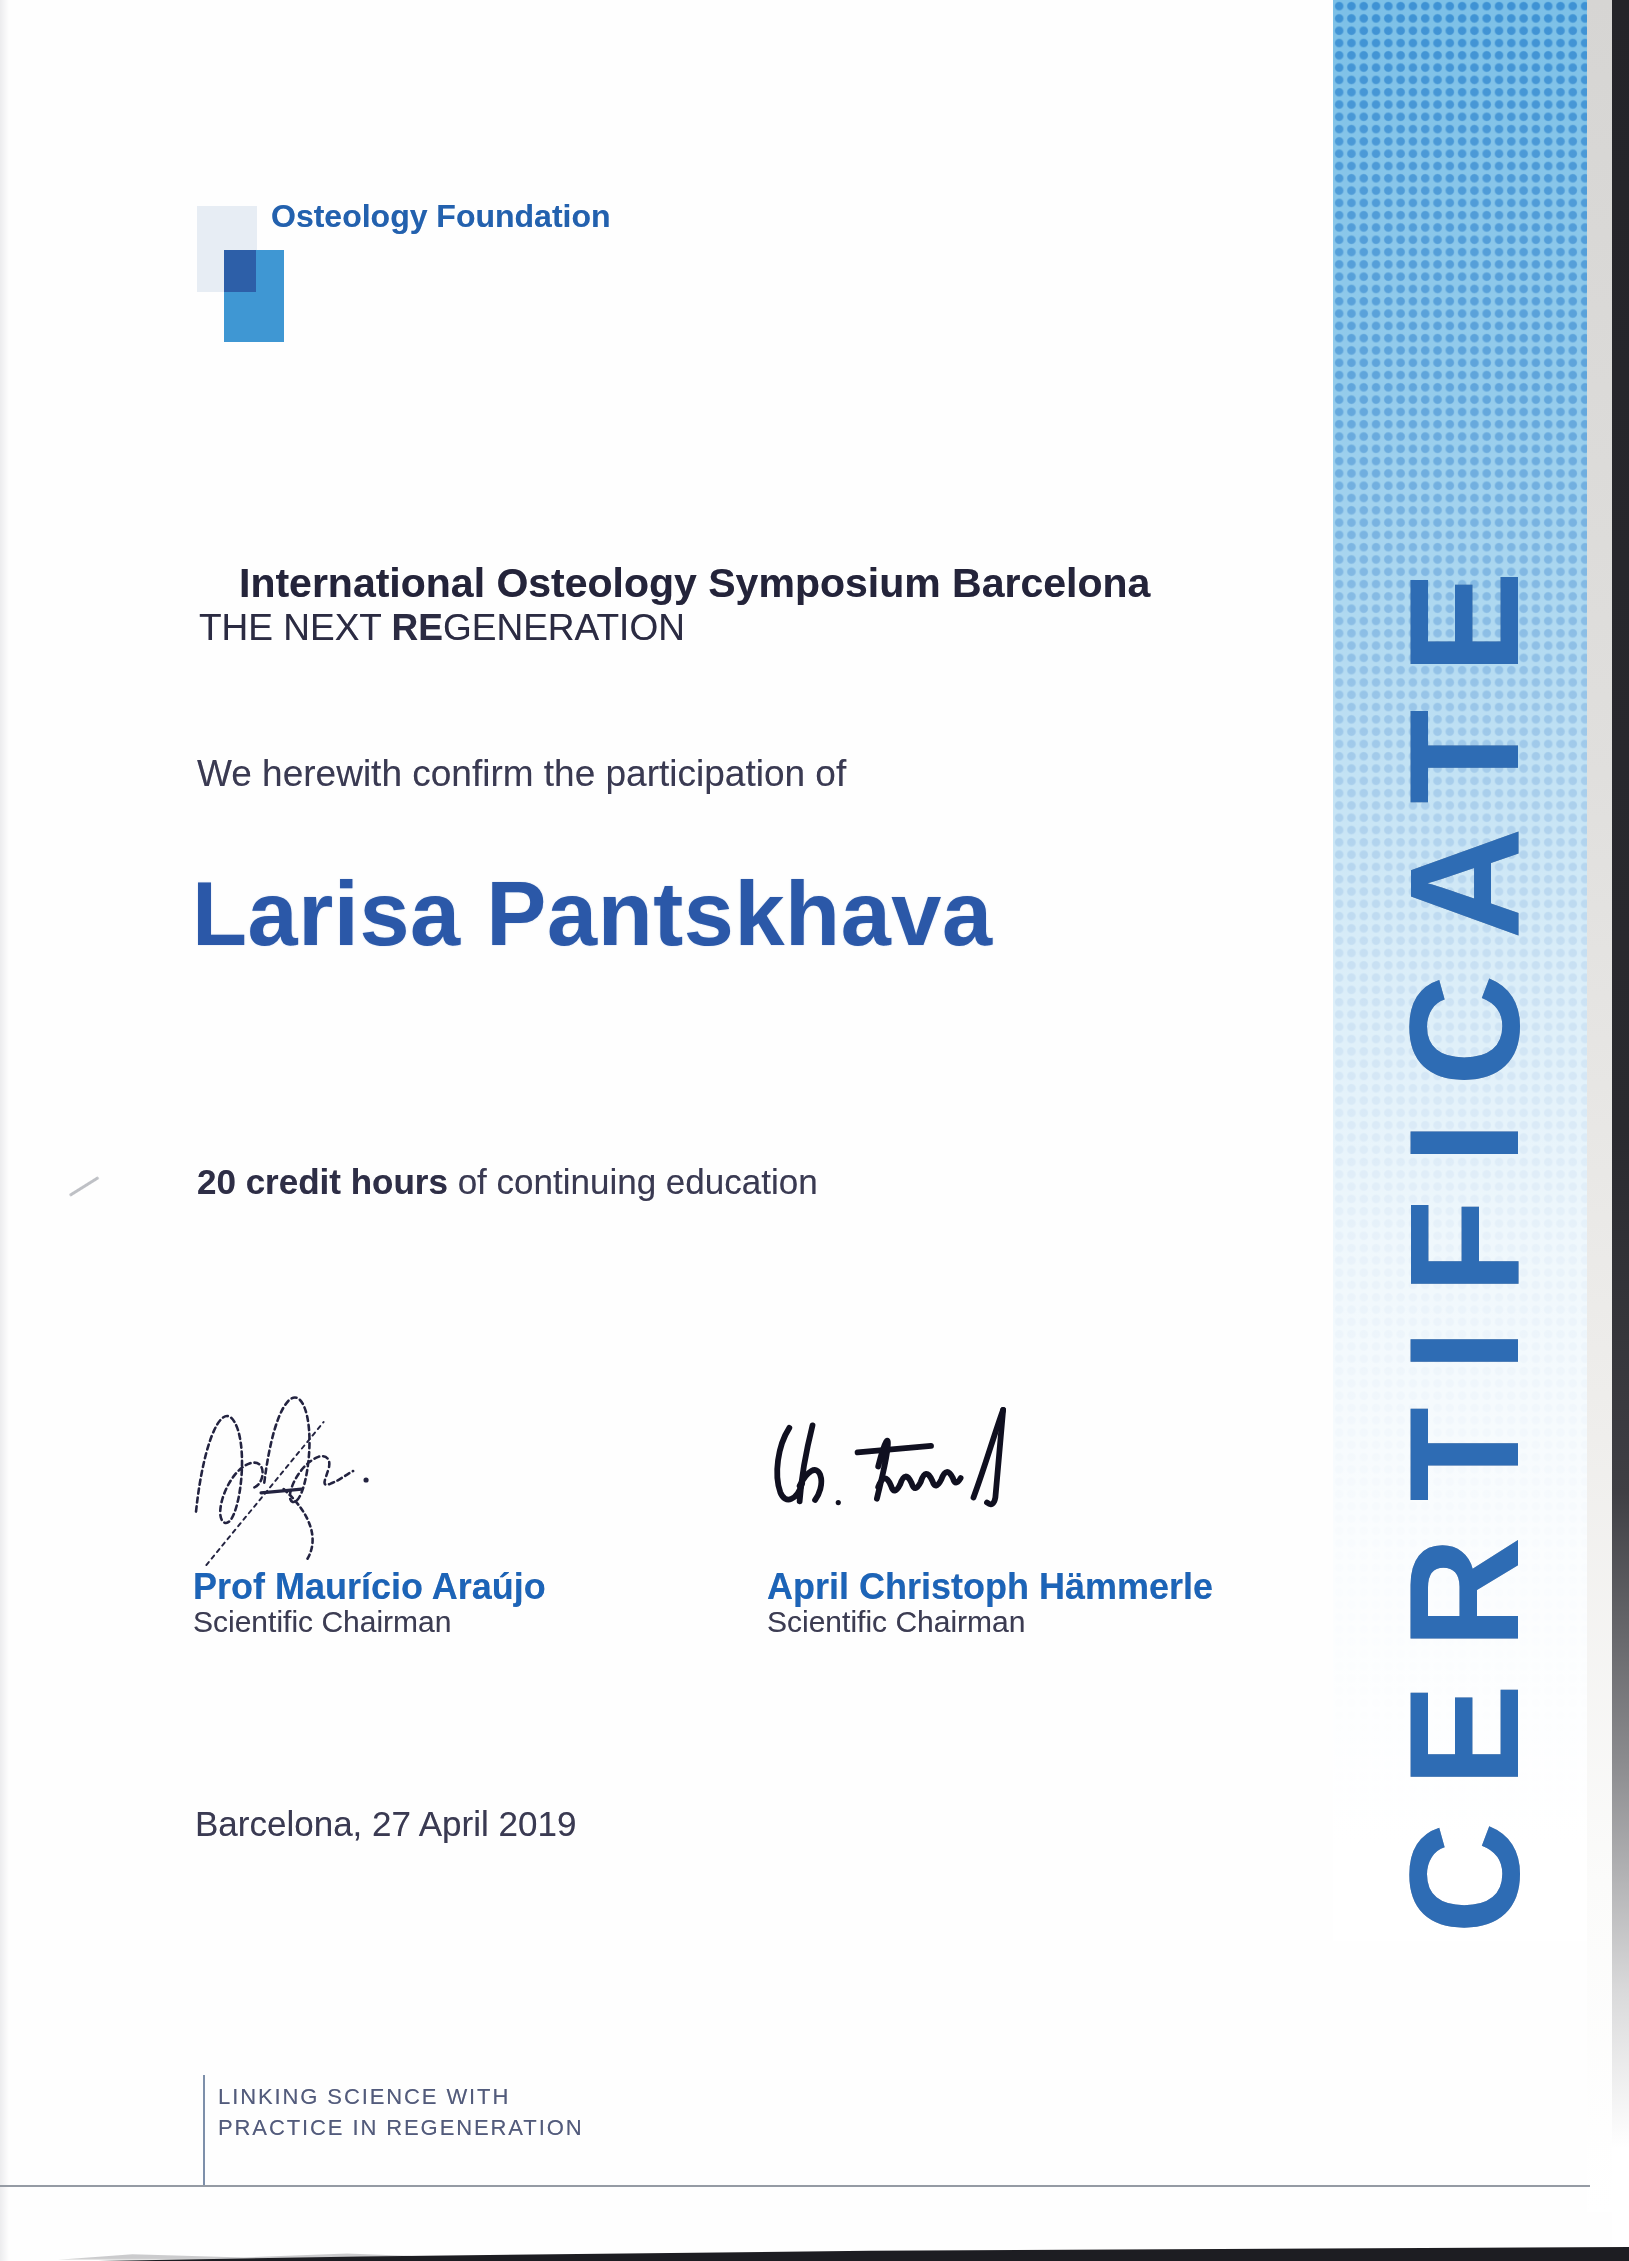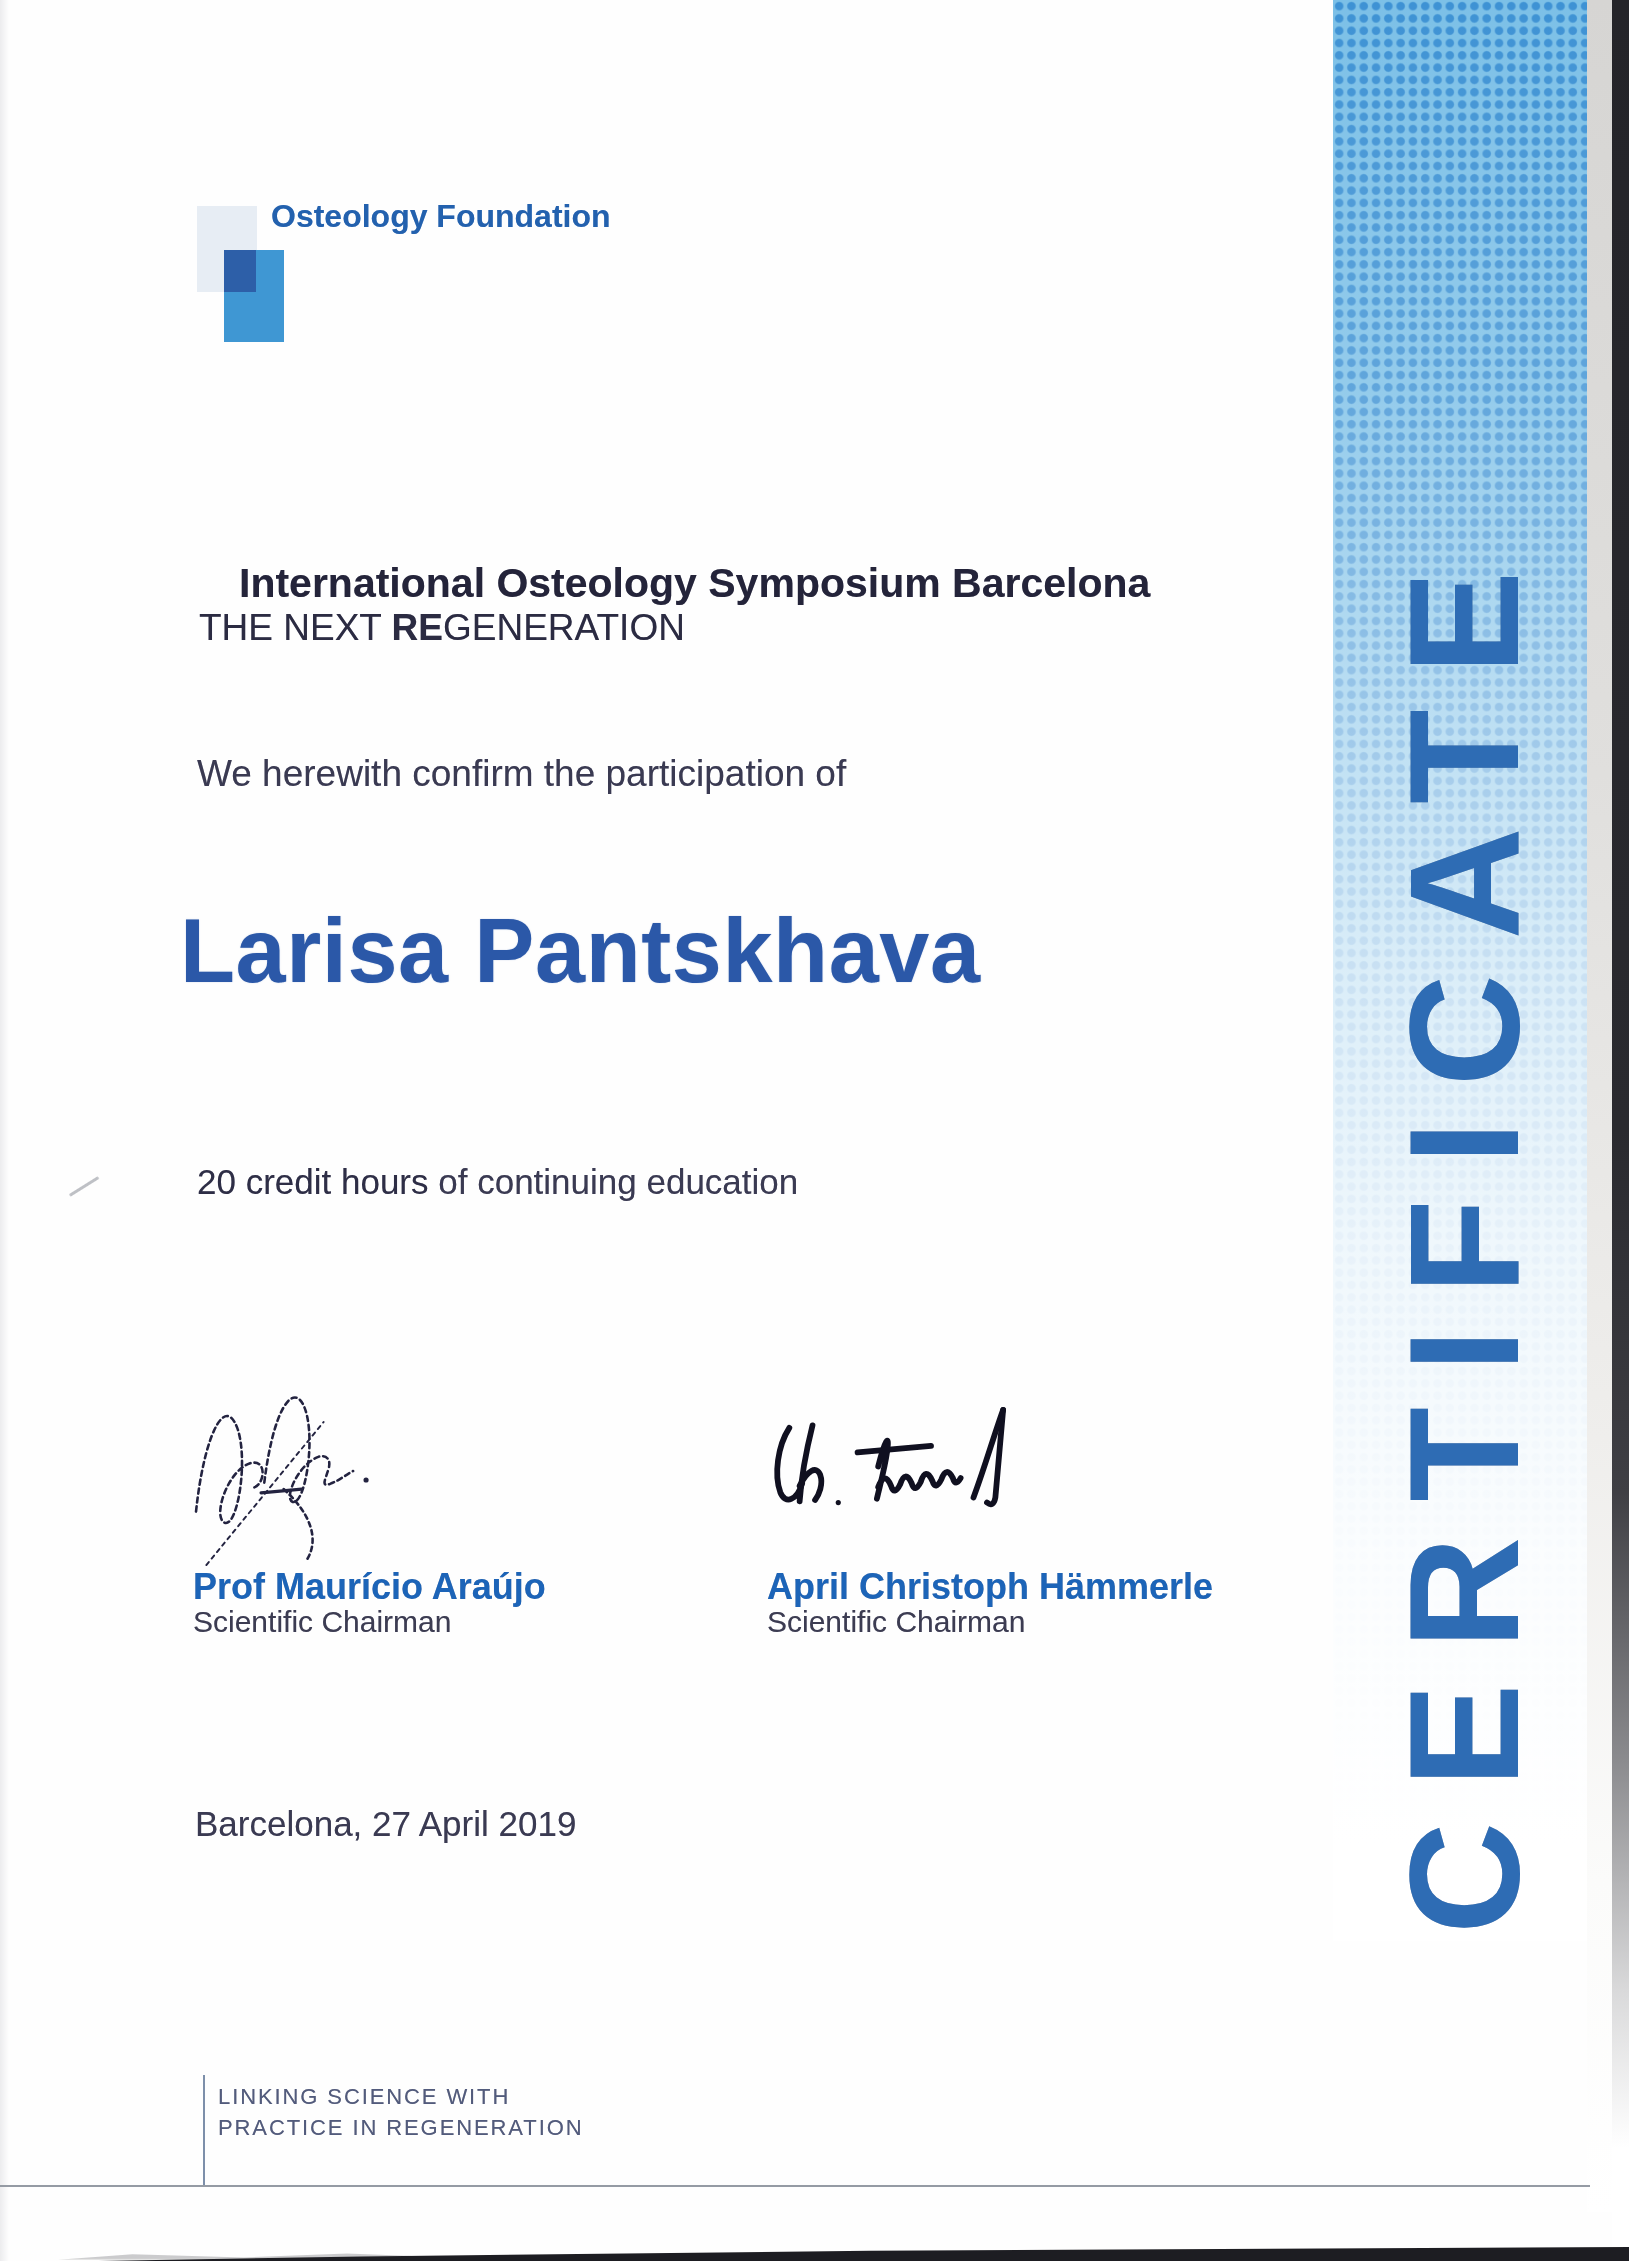--- a/index.html
+++ b/index.html
@@ -48,25 +48,25 @@
   .logo-sq-dark{left:224px;top:250px;width:32px;height:42px;background:#2d5fa8;background:#2d5fa8;}
   .logo-text{left:271px;top:198px;font-size:32px;font-weight:bold;color:#2361ae;
     letter-spacing:0px;text-shadow:0 0 0.6px rgba(35,97,174,.35);}
 
   
   .scan{text-shadow:0 0 0.6px rgba(40,40,70,.35);}
   .title{left:199px;top:560px;font-size:41px;font-weight:bold;color:#24243a;margin-left:40px;}
   .subtitle{left:199px;top:607px;font-size:37px;font-weight:normal;color:#2b2b42;}
   .subtitle b{font-weight:bold;}
   .confirm{left:197px;top:753px;font-size:37px;color:#3a3a52;}
-  .participant{left:180px;top:863px;font-size:90px;font-weight:bold;color:#2b58a8;
-    letter-spacing:0.6px;text-shadow:0 0 1.3px rgba(43,88,168,.35);margin-top:37px;}
+  .participant{left:192px;top:863px;font-size:90px;font-weight:bold;color:#2b58a8;
+    letter-spacing:0.6px;text-shadow:0 0 1.3px rgba(43,88,168,.35);}
   .event{left:197px;top:1030px;font-size:35px;color:#3a3a52;line-height:43px;}
   .credits{left:197px;top:1162px;font-size:35px;color:#3a3a52;}
-  .credits b{font-weight:normal;color:#2e2e46;}
+  .credits b{font-weight:bold;color:#2e2e46;}
 
   .sig-block-left{left:187px;top:1360px;width:219px;height:213px;}
   .sig-block-right{left:761px;top:1389px;width:264px;height:139px;}
   .signer-name-left{left:193px;top:1566px;font-size:36px;font-weight:bold;color:#1c64b8;}
   .signer-title-left{left:193px;top:1605px;font-size:30px;color:#3c3c52;}
   .signer-name-right{left:767px;top:1566px;font-size:36px;font-weight:bold;color:#1c64b8;}
   .signer-title-right{left:767px;top:1605px;font-size:30px;color:#3c3c52;}
 
   .place-date{left:195px;top:1804px;font-size:35px;color:#3a3a52;}
 

